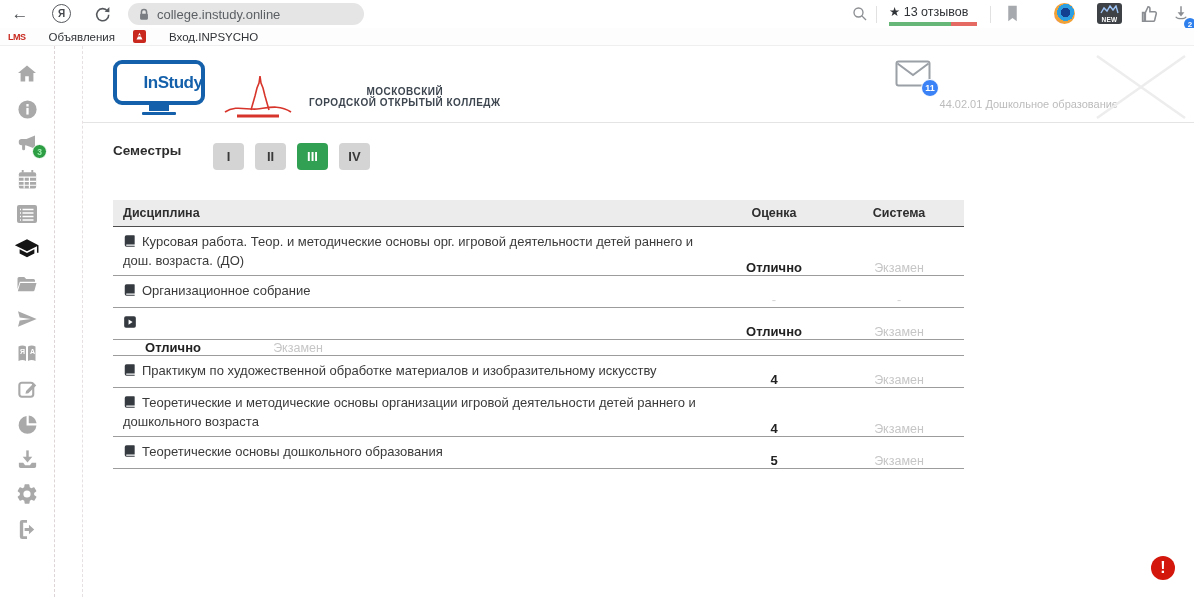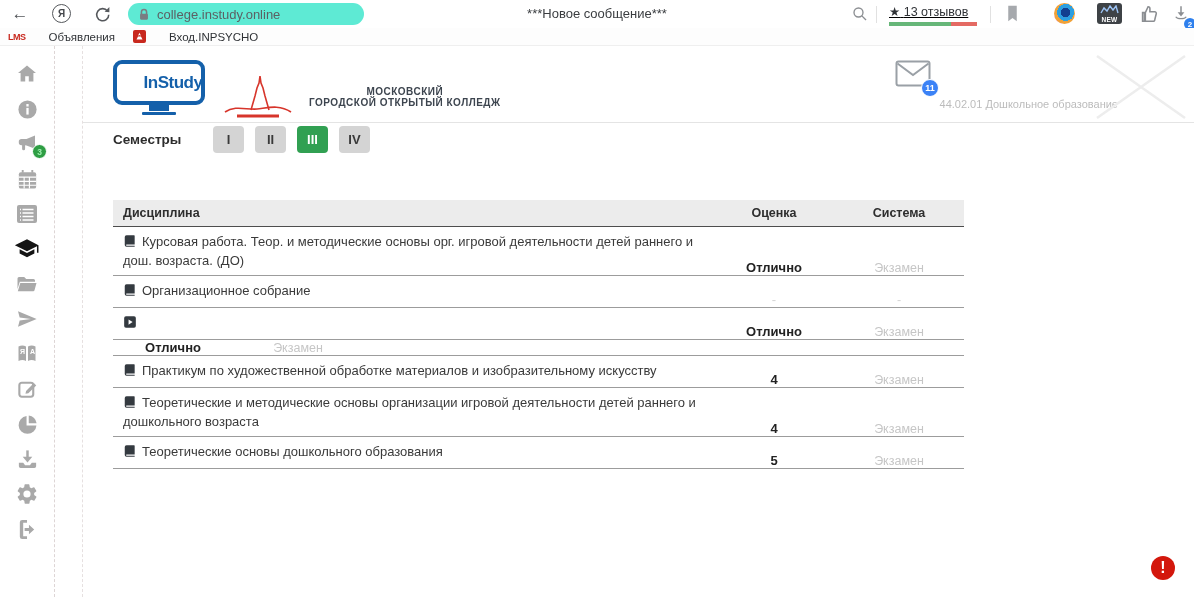--- a/index.html
+++ b/index.html
@@ -4,25 +4,25 @@
 <style>
   * { margin:0; padding:0; box-sizing:border-box; }
   html,body { width:1194px; height:597px; overflow:hidden; background:#fff;
     font-family:"Liberation Sans","DejaVu Sans",sans-serif; }
   #stage { position:relative; width:1194px; height:597px; background:#fff; }
 
   
   .chrome { position:absolute; top:0; left:0; width:1194px; height:28px; background:#fff; }
   .nav-btn { position:absolute; top:2px; width:24px; height:24px; display:flex; align-items:center; justify-content:center; color:#53565a; font-size:17px; cursor:pointer; }
   .ya-circle { position:absolute; top:4px; left:52px; width:19px; height:19px; border:1.6px solid #55585c; border-radius:50%; display:flex; align-items:center; justify-content:center; font-size:10px; font-weight:bold; color:#45484c; cursor:pointer; }
-  .addr { position:absolute; top:3px; left:128px; width:236px; height:22px; background:#5eead4; border-radius:13px; display:flex; align-items:center; padding:0 10px; gap:7px; cursor:text; }
+  .addr { position:absolute; top:3px; left:128px; width:236px; height:22px; background:#e5e5e5; border-radius:13px; display:flex; align-items:center; padding:0 10px; gap:7px; cursor:text; }
   .addr-text { font-size:13px; color:#5c6064; }
   .tab-title { position:absolute; top:6px; left:0; width:1194px; text-align:center; font-size:13px; color:#3a3d40; }
   .vsep { position:absolute; top:6px; width:1px; height:17px; background:#e1e1e1; }
-  .reviews { position:absolute; top:4px; left:889px; width:92px; cursor:pointer;text-decoration:underline; }
+  .reviews { position:absolute; top:4px; left:889px; width:92px; cursor:pointer; }
   .reviews-line1 { font-size:12.5px; color:#2f3236; white-space:nowrap; }
   .rev-bar { margin-top:3px; height:3.5px; width:88px; display:flex; }
   .rev-bar .g { width:70%; background:#67b779; }
   .rev-bar .r { width:30%; background:#e46a63; }
   .icon-abs { position:absolute; cursor:pointer; }
   .dl-badge { position:absolute; right:-6px; bottom:-4px; width:12px; height:12px; border-radius:50%; background:#2f80ed; color:#fff; font-size:8px; font-weight:bold; display:flex; align-items:center; justify-content:center; }
   .new-chip { position:absolute; top:3px; left:1097px; width:25px; height:21px; background:#3e4246; border-radius:3px; cursor:pointer; overflow:hidden; }
   .new-chip .squig { position:absolute; top:2px; left:3px; }
   .new-chip .txt { position:absolute; bottom:1px; left:0; width:100%; text-align:center; color:#fff; font-size:6.5px; font-weight:bold; letter-spacing:.3px; }
   .color-circle { position:absolute; top:3px; left:1054px; width:21px; height:21px; border-radius:50%; cursor:pointer;
@@ -51,21 +51,21 @@
   .college-logo { position:absolute; top:12px; left:138px; display:flex; align-items:flex-end; gap:10px; }
   .college-text { padding-bottom:10px; }
   .college-text .l1 { font-size:10px; font-weight:bold; color:#3d454f; letter-spacing:.5px; text-align:center; }
   .college-text .l2 { font-size:10px; font-weight:bold; color:#3d454f; letter-spacing:.5px; }
   .mail-wrap { position:absolute; top:6px; left:812px; cursor:pointer; }
   .mail-badge { position:absolute; right:-8px; bottom:-6px; width:18px; height:18px; border-radius:50%; background:#3b82f6; border:1.5px solid #fff; color:#fff; font-size:9px; font-weight:bold; display:flex; align-items:center; justify-content:center; }
   .program { position:absolute; top:44px; left:700px; width:335px; text-align:right; font-size:11px; color:#bcbcbc; }
   .xmark { position:absolute; top:0; left:1010px; }
 
   
-  .sem-row { position:absolute; top:80px; left:30px; display:flex; align-items:center; }
+  .sem-row { position:absolute; top:97px; left:30px; display:flex; }
   .sem-label { font-size:13.5px; font-weight:bold; color:#2d2d2d; width:66px; }
   .sem-btns { display:flex; gap:11px; margin-left:34px; }
   .sem-btn { min-width:31px; height:27px; padding:0 8px; border:none; border-radius:4px; background:#d4d4d4; color:#3a3a3a; font-weight:bold; font-size:13px; font-family:inherit; cursor:pointer; display:flex; align-items:center; justify-content:center; }
   .sem-btn.active { background:#31a052; color:#fff; }
 
   
   .tbl { position:absolute; top:154px; left:30px; width:851px; }
   .tbl-head { display:flex; background:#ececec; border-bottom:1px solid #4d4d4d; align-items:center; height:27px; }
   .tbl-row { display:flex; align-items:flex-end; border-bottom:1px solid #9c9c9c; }
   .col-name { flex:1; padding:6px 10px 6px 10px; font-size:13px; color:#3a3a3a; line-height:17px; }
@@ -91,21 +91,20 @@
           <polygon points="21.7,1.5 21.7,8.7 15,8" fill="#55585c"></polygon>
         </svg>
     </div>
     <div class="addr">
       <svg width="12" height="13" viewBox="0 0 14 15">
           <path d="M4 7V4.6a3 3 0 016 0V7" fill="none" stroke="#7a7d82" stroke-width="1.8"></path>
           <rect x="2.4" y="6.6" width="9.2" height="7" rx="1.3" fill="#7a7d82"></rect>
         </svg>
       <span class="addr-text">college.instudy.online</span>
     </div>
-    <div class="tab-title">***Новое сообщение***</div>
 
     <div class="icon-abs" style="top:5px;left:851px;">
       <svg width="18" height="18" viewBox="0 0 24 24">
           <circle cx="10" cy="10" r="6" fill="none" stroke="#8b8e92" stroke-width="1.8"></circle>
           <line x1="14.5" y1="14.5" x2="20" y2="20" stroke="#8b8e92" stroke-width="1.8"></line>
         </svg>
     </div>
     <div class="vsep" style="left:876px;"></div>
     <div class="reviews">
       <div class="reviews-line1"><span>★</span> <span>13 отзывов</span></div>

